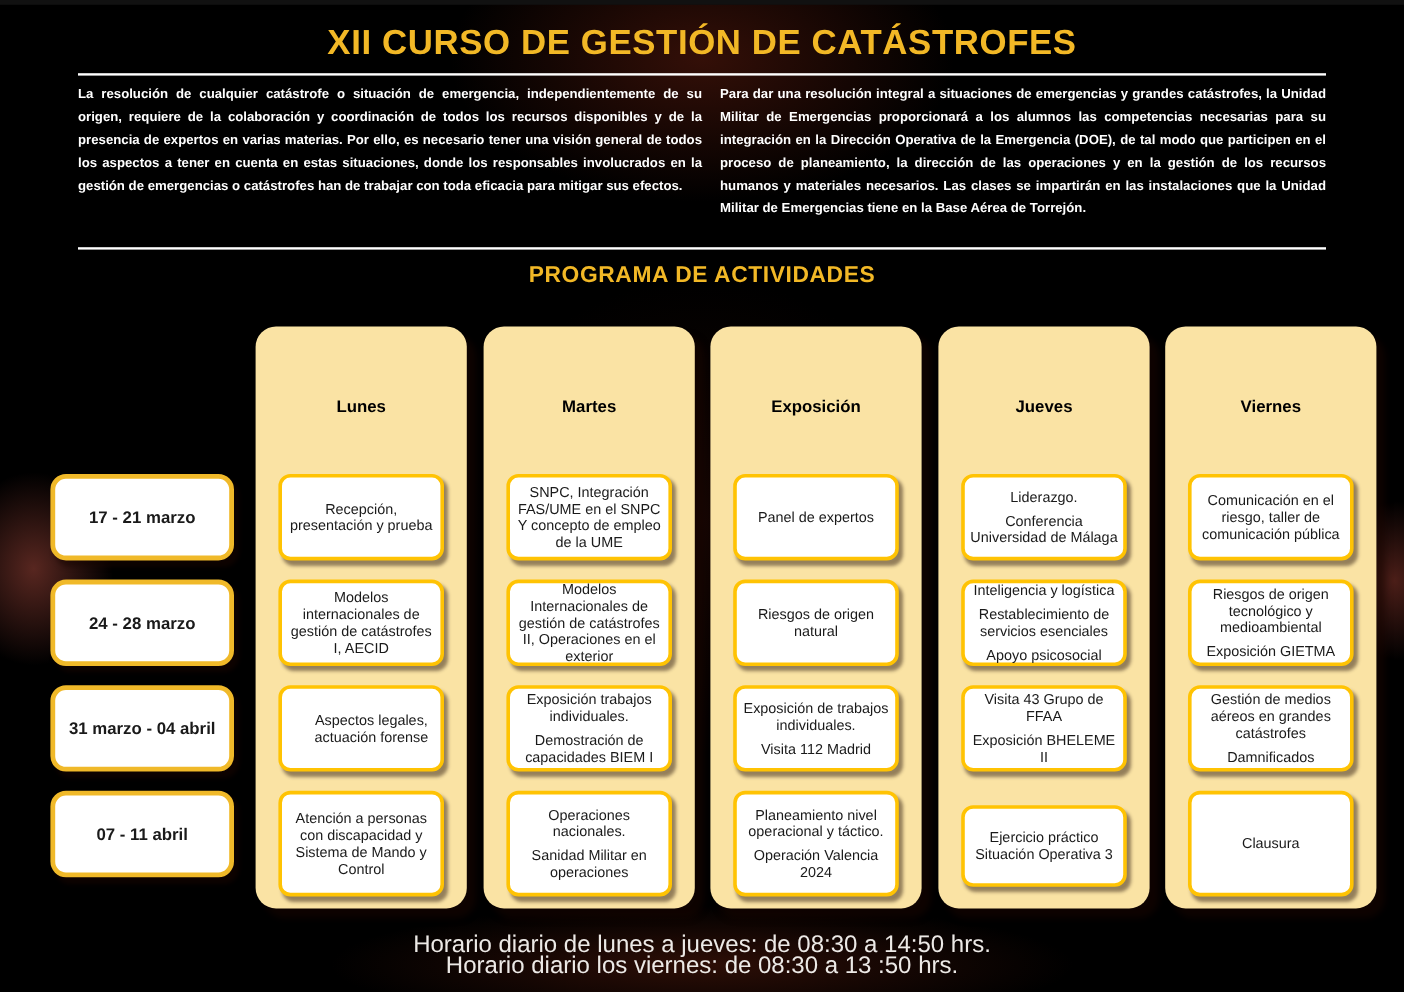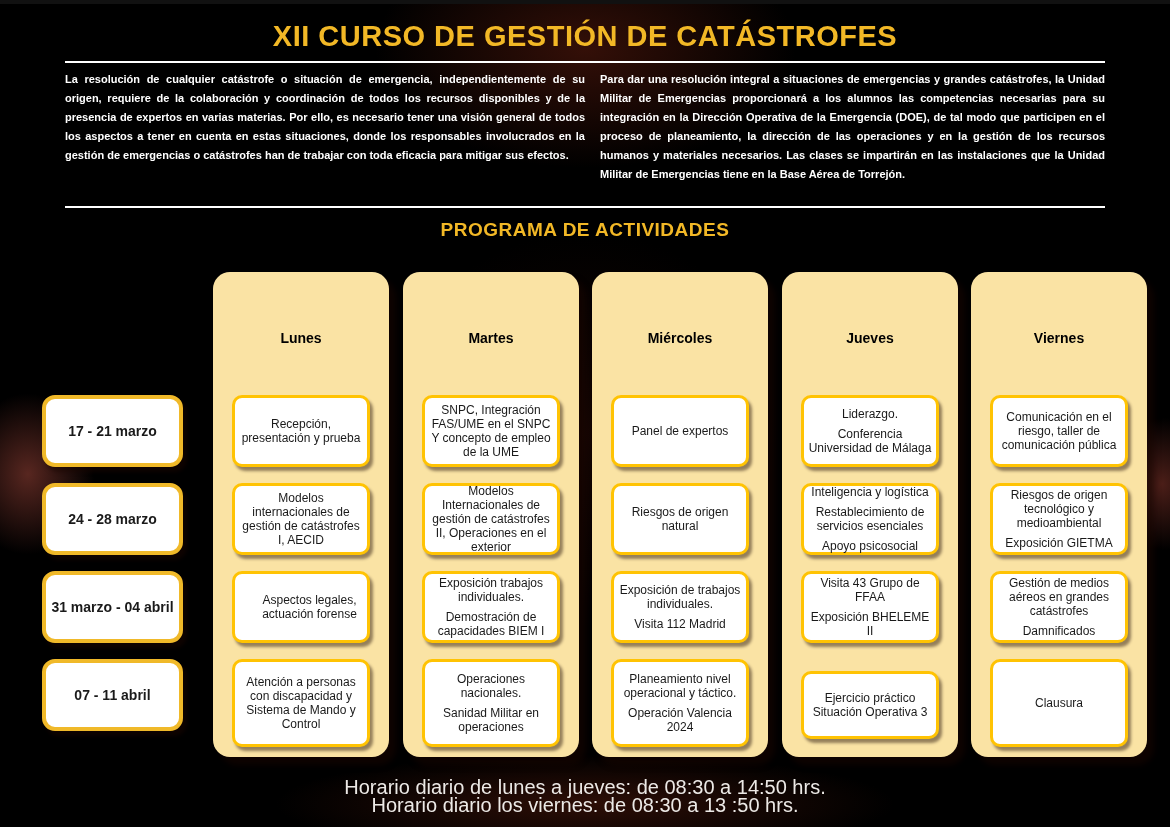--- a/index.html
+++ b/index.html
@@ -31,21 +31,21 @@
     position:absolute;top:66px;color:var(--intro_text);
     font-size:11px;font-weight:bold;line-height:19px;text-align:justify;
   }
   .intro-left{left:65px;width:520px;}
   .intro-right{left:600px;width:505px;}
   .section-title{
     position:absolute;top:215px;left:0;right:0;text-align:center;
     color:var(--accent_gold);font-size:19px;font-weight:bold;letter-spacing:.5px;
   }
   .week-label{
-    position:absolute;left:42px;width:141px;height:72px;
+    position:absolute;left:42px;width:153px;height:72px;
     background:var(--cell_bg);border:4px solid var(--date_border);border-radius:13px;
     display:flex;align-items:center;justify-content:center;text-align:center;
     font-weight:bold;font-size:14px;color:var(--text_dark);
     box-shadow:4px 5px 4px rgba(25,6,2,.55);
   }
   .day-col{
     position:absolute;top:268px;width:176px;height:485px;
     background:var(--column_bg);border-radius:17px;
     box-shadow:7px 8px 6px rgba(25,6,2,.55);
   }
@@ -111,21 +111,21 @@
         <div class="cell" style="top: 299px; height: 72px;">
           <div class="para">Exposición trabajos individuales.</div>
           <div class="para">Demostración de capacidades BIEM I</div>
         </div>
         <div class="cell" style="top: 387px; height: 88px;">
           <div class="para">Operaciones nacionales.</div>
           <div class="para">Sanidad Militar en operaciones</div>
         </div>
       </div>
       <div class="day-col" style="left: 592px;">
-        <div class="day-header">Miércoles</div>
+        <div class="day-header">Exposición</div>
         <div class="cell" style="top: 123px; height: 72px;">
           <div class="para">Panel de expertos</div>
         </div>
         <div class="cell" style="top: 211px; height: 72px;">
           <div class="para">Riesgos de origen natural</div>
         </div>
         <div class="cell" style="top: 299px; height: 72px;">
           <div class="para">Exposición de trabajos individuales.</div>
           <div class="para">Visita 112 Madrid</div>
         </div>

